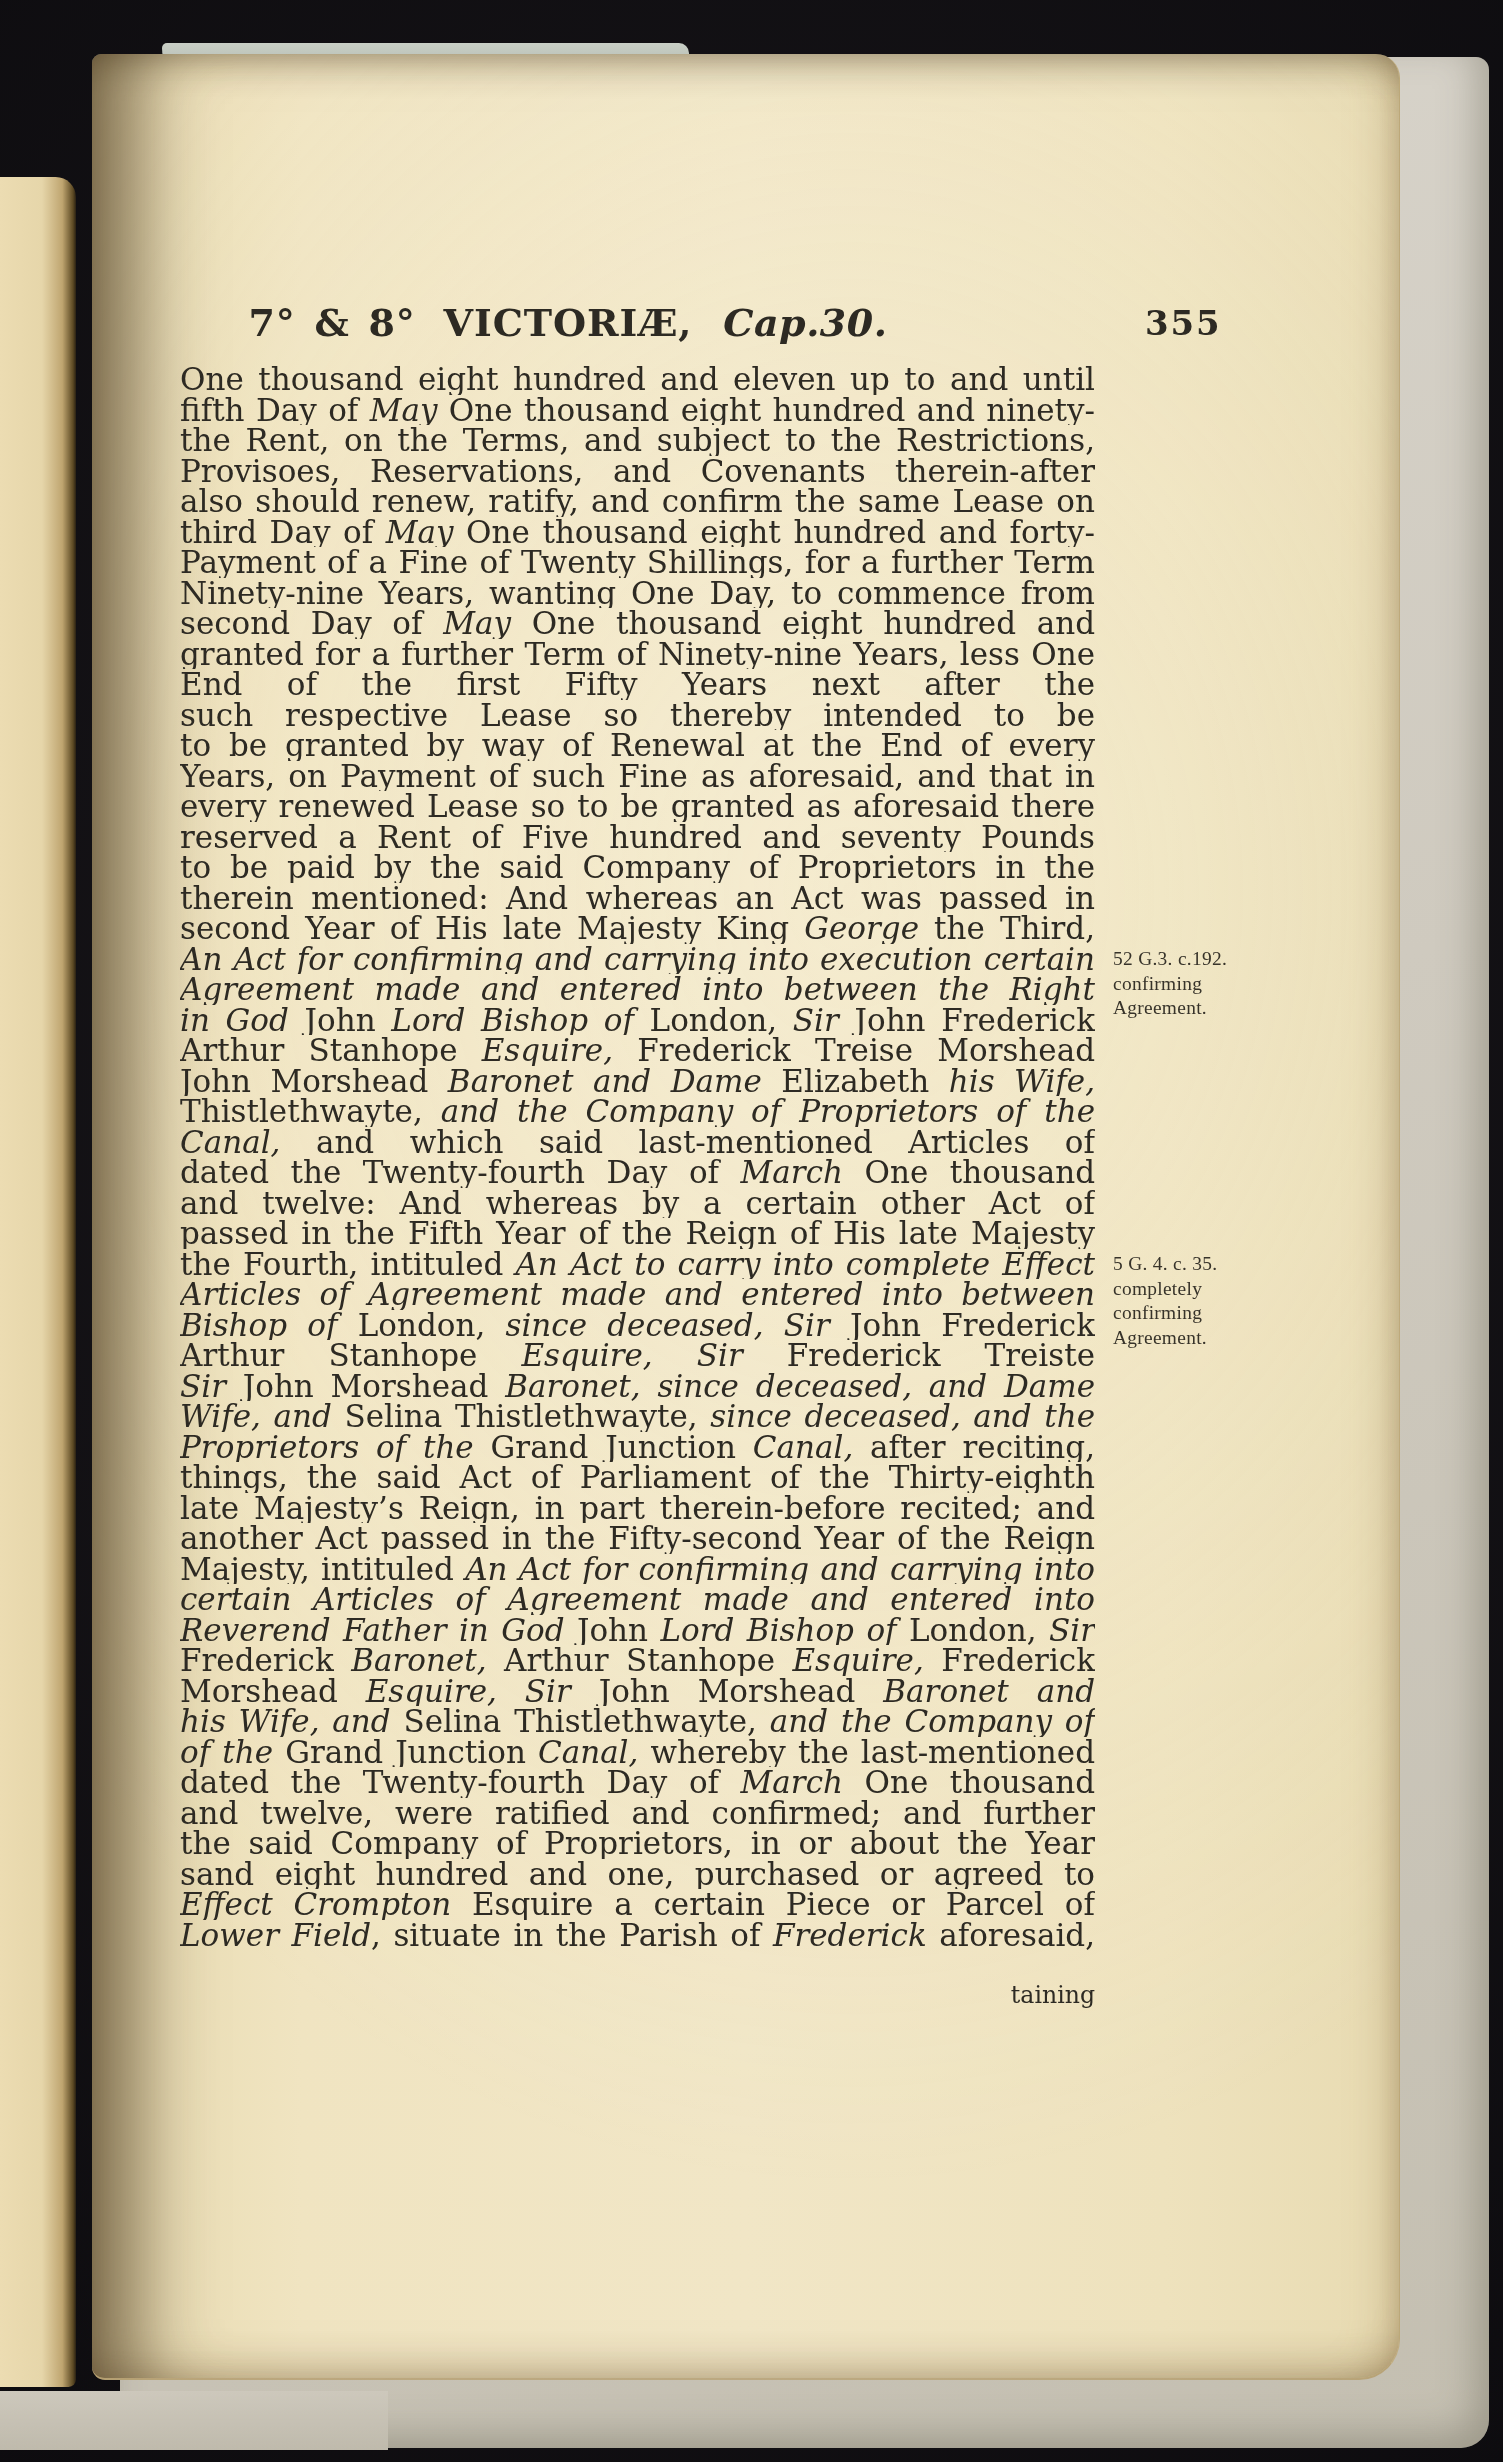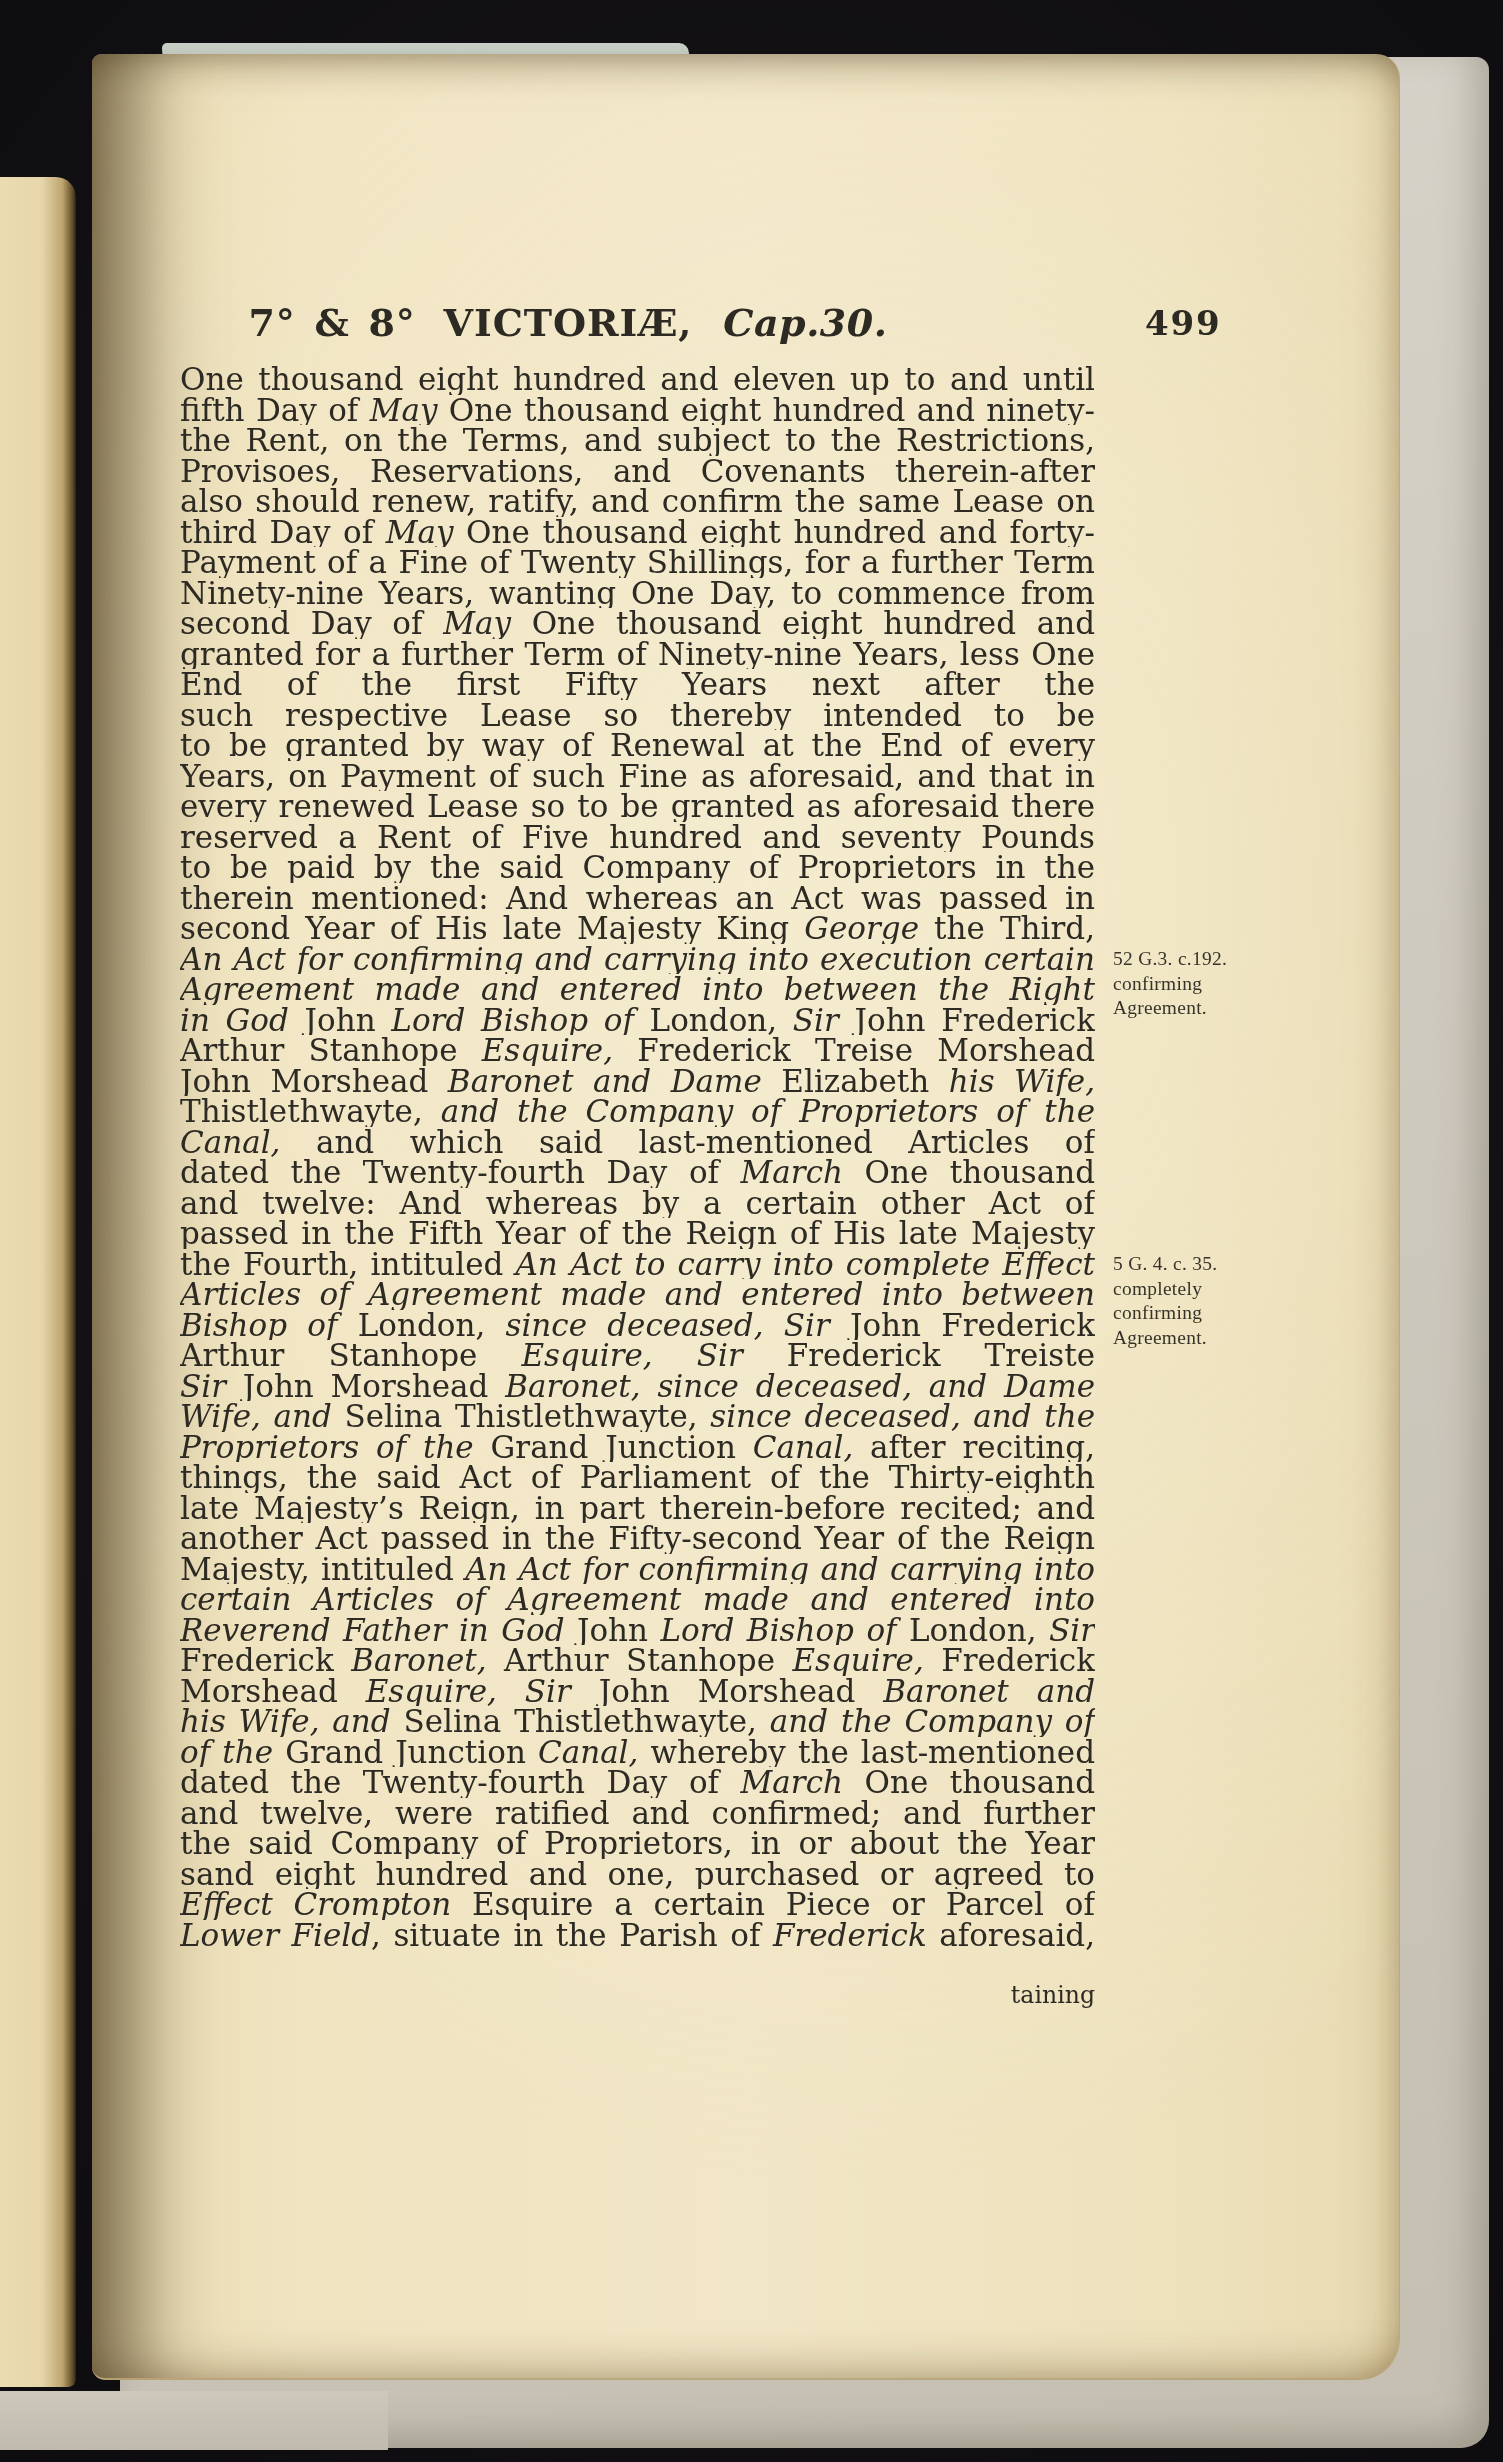--- a/index.html
+++ b/index.html
@@ -88,21 +88,21 @@
   <div class="under-sheet"></div>
   <div class="under-sheet-bottom"></div>
   <div class="fold"></div>
   <div class="sliver"></div>
   <div class="page">
     <div class="running-head">
       <span class="rh-regnal">7° &amp; 8°</span>
       <span class="rh-name">VICTORIÆ,</span>
       <span class="rh-chap">Cap.30.</span>
     </div>
-    <div class="page-number">499</div>
+    <div class="page-number">355</div>
     <div class="body-text">
         <div class="line">One thousand eight hundred and eleven up to and until the Twenty-</div>
         <div class="line">fifth Day of <i>May</i> One thousand eight hundred and ninety-four, at</div>
         <div class="line">the Rent, on the Terms, and subject to the Restrictions, Conditions,</div>
         <div class="line">Provisoes, Reservations, and Covenants therein-after mentioned, and</div>
         <div class="line">also should renew, ratify, and confirm the same Lease on the Twenty-</div>
         <div class="line">third Day of <i>May</i> One thousand eight hundred and forty-five, on</div>
         <div class="line">Payment of a Fine of Twenty Shillings, for a further Term of</div>
         <div class="line">Ninety-nine Years, wanting One Day, to commence from the Twenty-</div>
         <div class="line">second Day of <i>May</i> One thousand eight hundred and forty-five, and</div>

